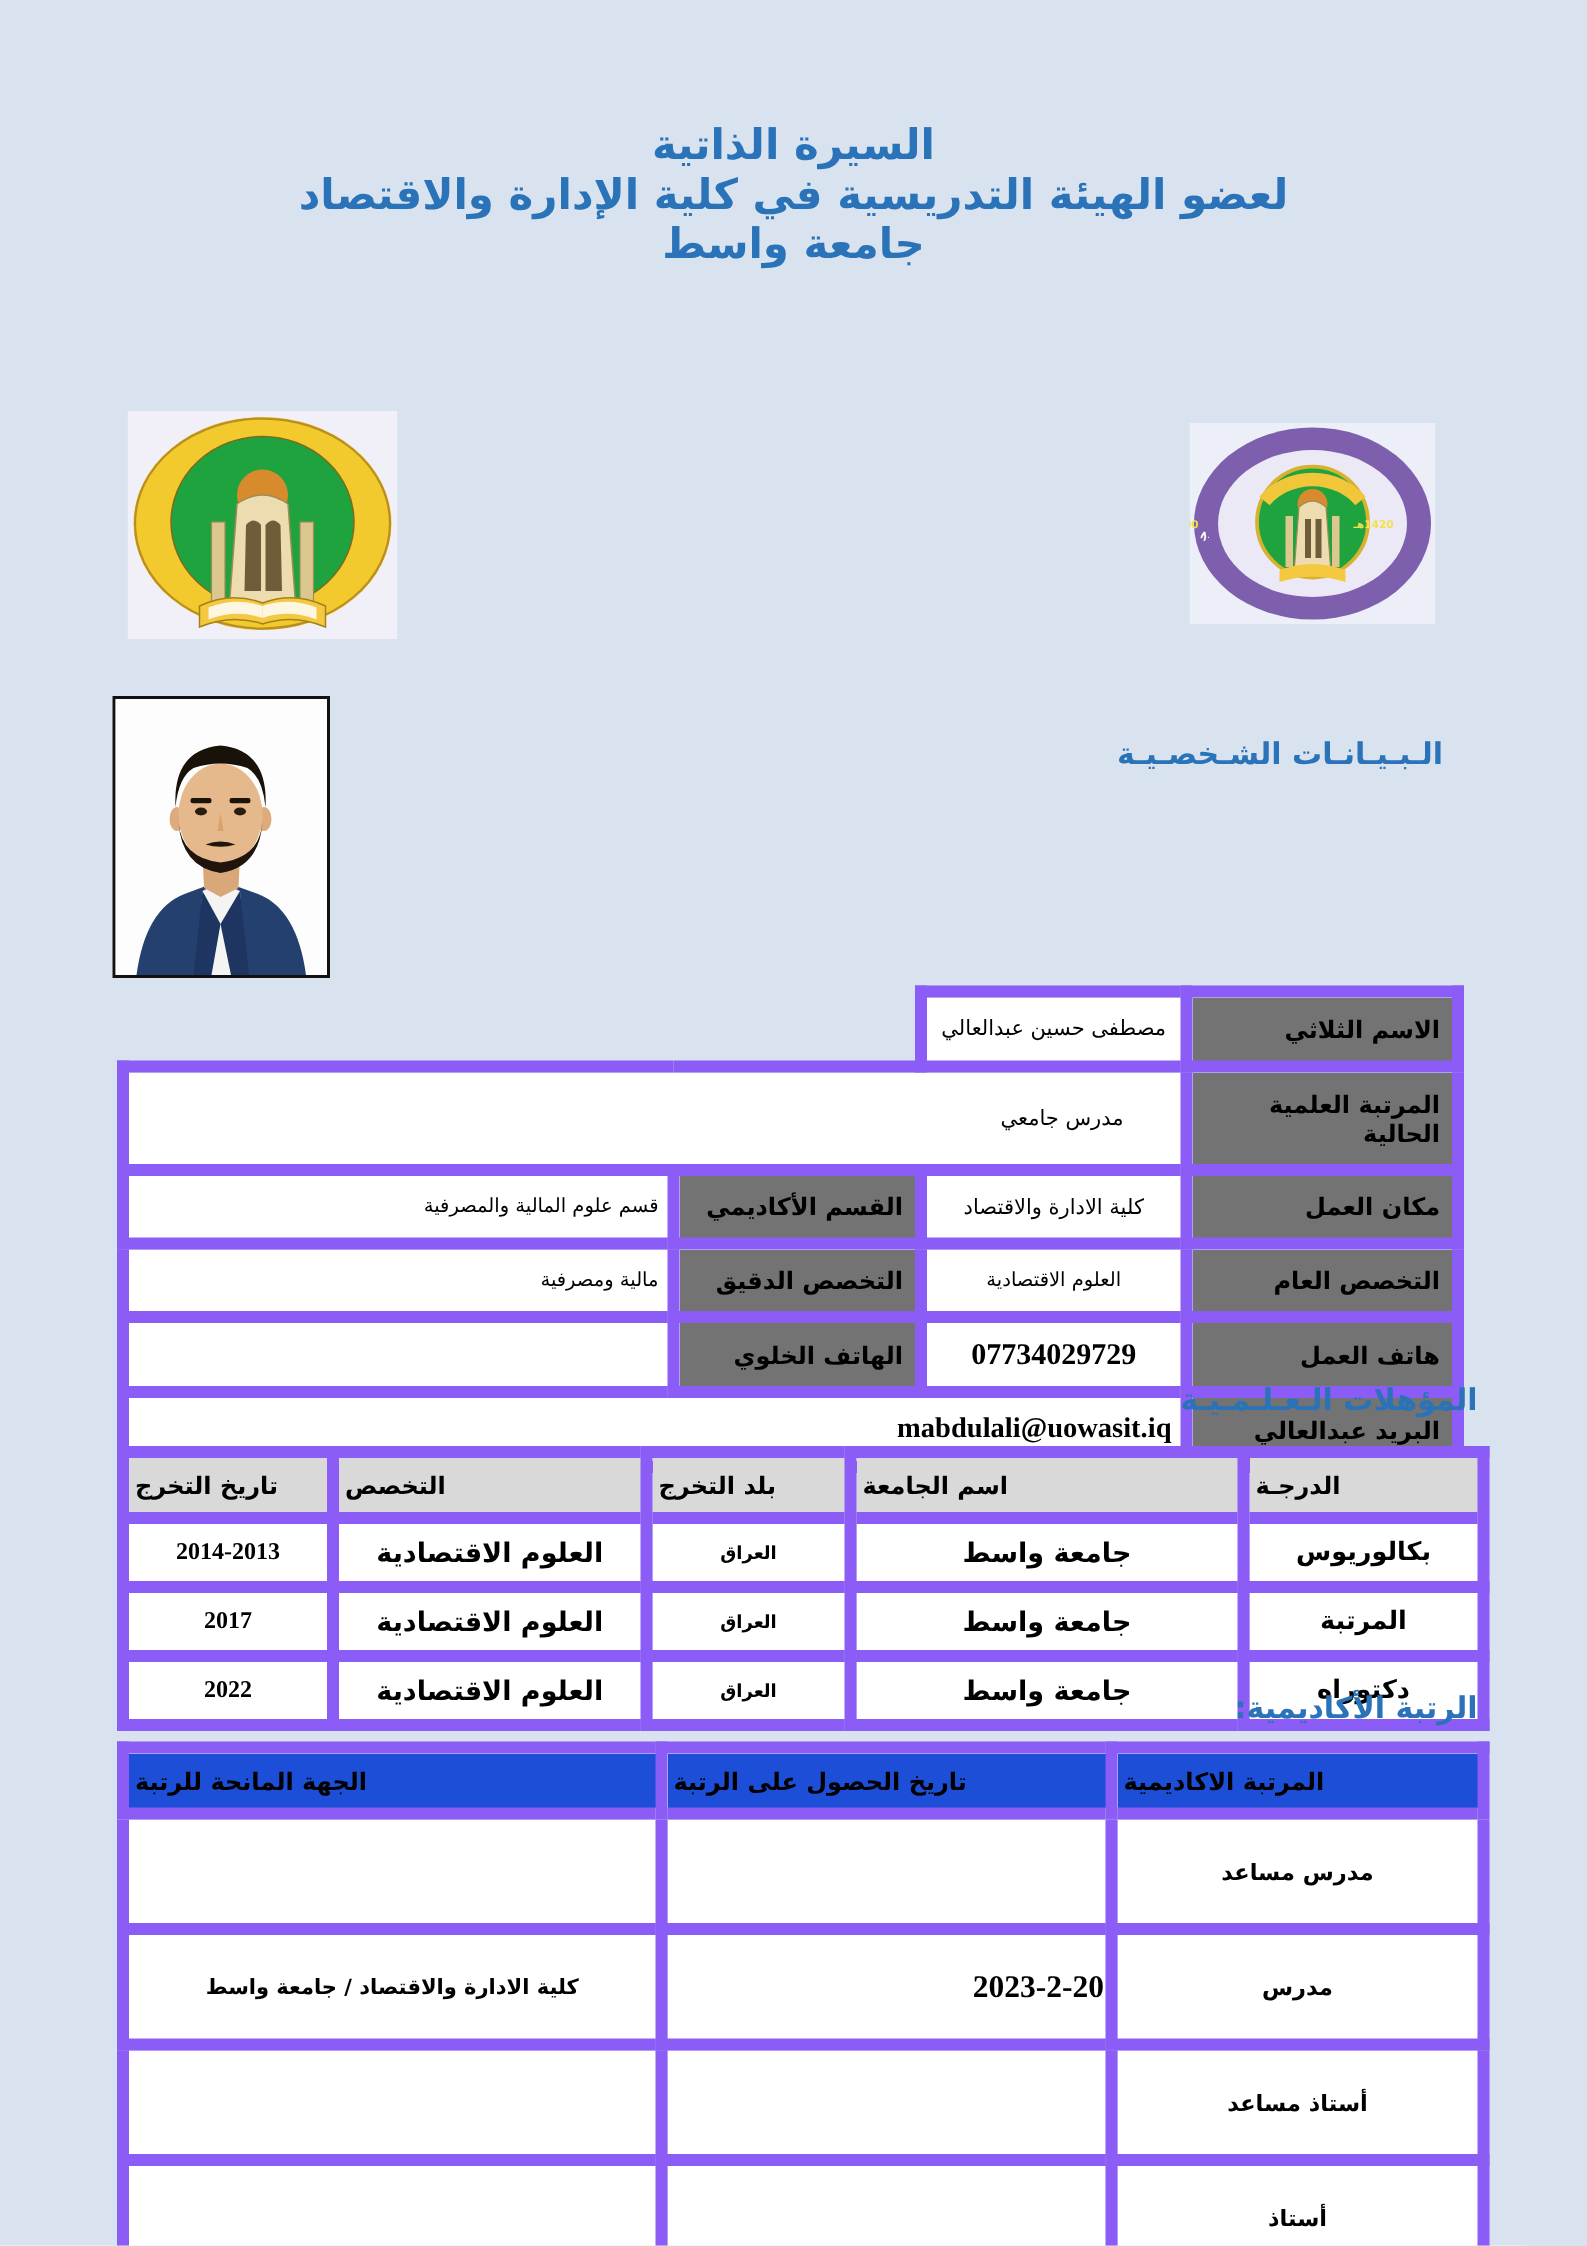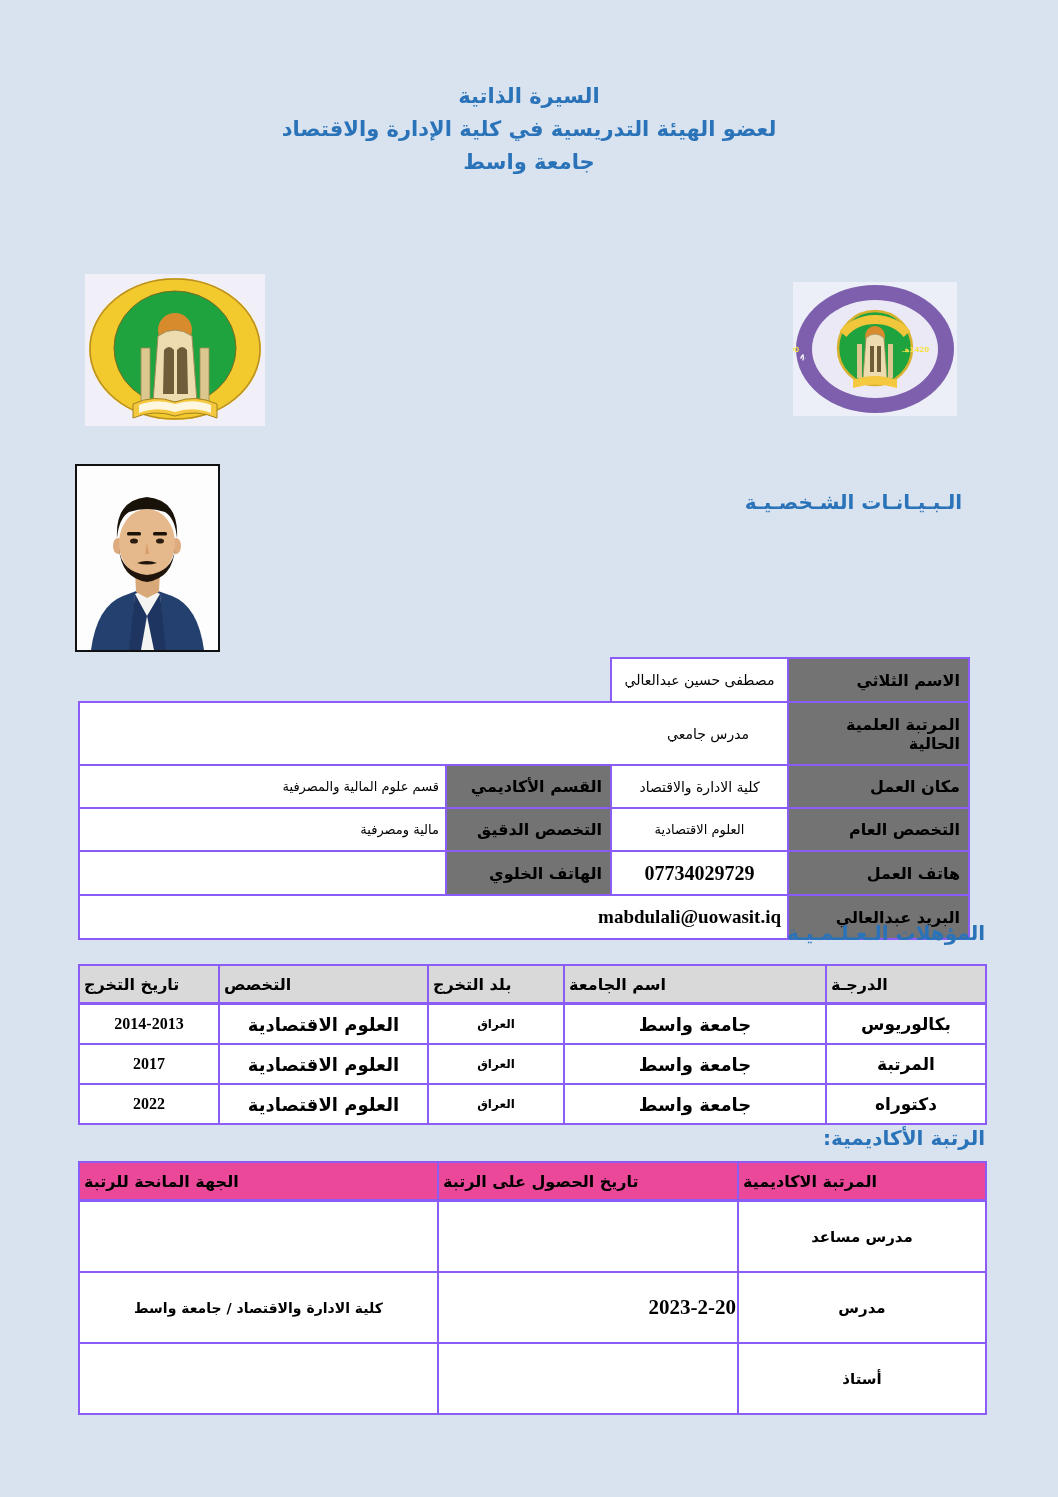--- a/index.html
+++ b/index.html
@@ -1,37 +1,37 @@
 <!DOCTYPE html>
 <html lang="ar"><head>
 <meta charset="utf-8">
 <style>
   html,body{margin:0;padding:0;}
   body{font-family:"DejaVu Sans",sans-serif;}
   .page{position:relative;width:1058px;height:1497px;background:#d9e3f0;overflow:hidden;direction:rtl;}
 
   
   .title-block{position:absolute;top:80px;left:0;width:1058px;text-align:center;
-    color:#2a73b8;font-weight:bold;font-size:21px;line-height:33px;}
+    color:#2a73b8;font-weight:bold;font-size:28px;line-height:33px;}
 
   
   .logo-left{position:absolute;left:85px;top:274px;width:180px;height:152px;}
   .logo-right{position:absolute;left:793px;top:282px;width:164px;height:134px;}
   .photo{position:absolute;left:75px;top:464px;width:141px;height:184px;border:2px solid #111;background:#fdfdfd;}
   svg text{font-family:"DejaVu Sans",sans-serif;}
 
   
   .sec-h{position:absolute;color:#2a73b8;font-weight:bold;font-size:20px;white-space:nowrap;}
   .h-personal{top:490px;right:96px;}
   .h-quals{top:921px;right:73px;padding-left:16px;}
   .h-rank{top:1126px;right:73px;}
 
   
   table{border-collapse:collapse;table-layout:fixed;direction:rtl;position:absolute;}
-  th,td{border:2px solid #8b5cf6;vertical-align:middle;overflow:hidden;}
+  th,td{border:8px solid #8b5cf6;vertical-align:middle;overflow:hidden;}
   .hdr{background:#737373;font-weight:bold;text-align:right;padding:2px 8px;font-size:16px;color:#000;}
   .hdr-c{background:#d9d9d9;font-weight:bold;text-align:left;padding:2px 4px;font-size:16px;color:#000;}
   .val{background:#fff;text-align:center;font-size:14px;color:#000;}
   .ghost{border:none !important;background:transparent !important;}
   .latin{font-family:"Liberation Serif","DejaVu Serif",serif;font-weight:bold;}
 
   
   .tbl-personal{left:78px;top:657px;width:890px;}
   .tbl-personal .r1 th,.tbl-personal .r1 td{height:38px;}
   .tbl-personal .r2 th,.tbl-personal .r2 td{height:57px;}
@@ -51,21 +51,21 @@
   .tbl-quals th{height:32px;border-bottom-width:3px;}
   .tbl-quals td{height:36px;font-weight:bold;}
   .deg{font-size:17px;}
   .uni{font-size:18px;}
   .country{font-size:12px;}
   .spec{font-size:18px;}
   .gdate{font-size:16px;direction:ltr;}
 
   
   .tbl-rank{left:78px;top:1161px;width:907px;}
-  .tbl-rank th{height:32px;background:#ec4899;border-bottom-width:3px;}
+  .tbl-rank th{height:32px;background:#1d4ed8;border-bottom-width:3px;}
   .tbl-rank td{height:67px;}
   .rank-name{font-weight:bold;font-size:15px;}
   .rank-date{font-size:21px;text-align:right;padding-left:6px;direction:ltr;}
   .rank-grantor{font-weight:bold;font-size:14px;}
 </style>
 </head>
 <body>
 
 <div class="page">
 
@@ -268,20 +268,25 @@
       <td class="val rank-name">مدرس مساعد</td>
       <td class="val latin rank-date"></td>
       <td class="val rank-grantor"></td>
     </tr>
     <tr>
       <td class="val rank-name">مدرس</td>
       <td class="val latin rank-date">2023-2-20</td>
       <td class="val rank-grantor">كلية الادارة والاقتصاد / جامعة واسط</td>
     </tr>
     <tr>
+      <td class="val rank-name">أستاذ مساعد</td>
+      <td class="val latin rank-date"></td>
+      <td class="val rank-grantor"></td>
+    </tr>
+    <tr>
       <td class="val rank-name">أستاذ</td>
       <td class="val latin rank-date"></td>
       <td class="val rank-grantor"></td>
     </tr>
   </tbody>
     </table>
 
 </div>
 
 </body></html>

